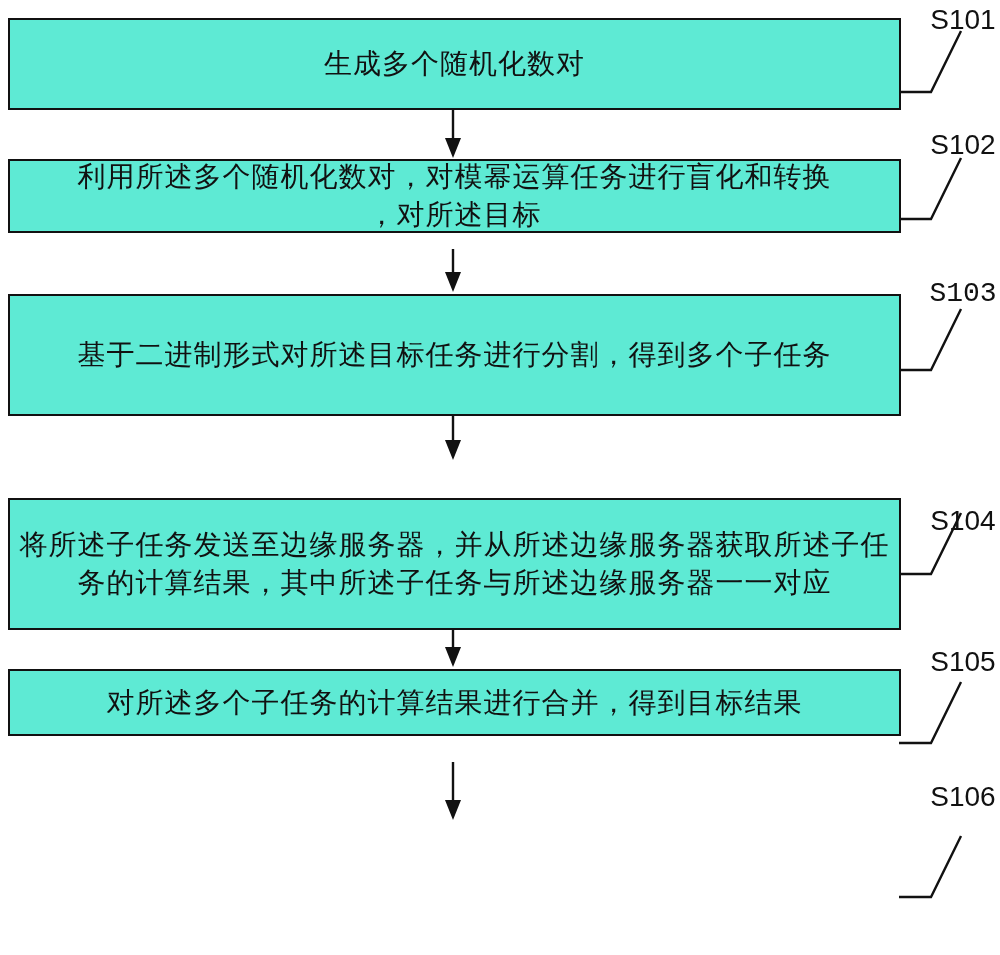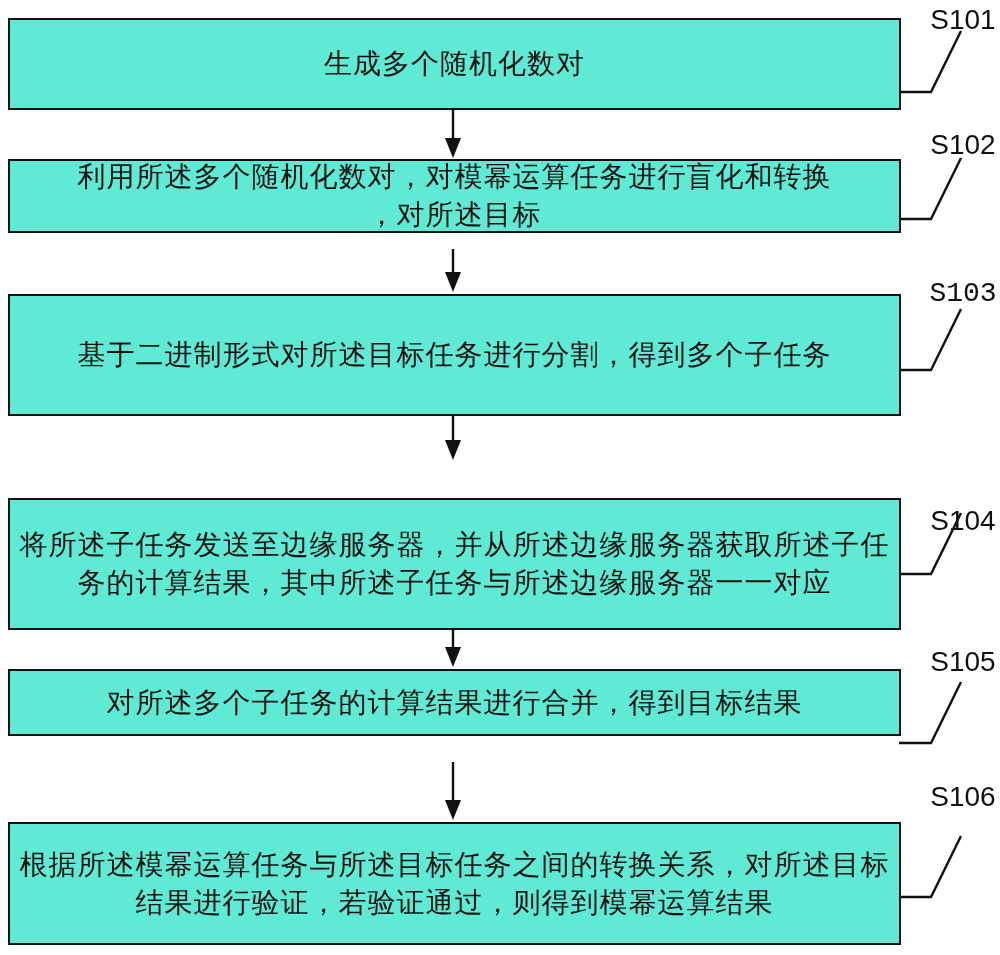--- a/index.html
+++ b/index.html
@@ -119,24 +119,20 @@
 
   <div class="step-box b4">
     <div class="line">将所述子任务发送至边缘服务器，并从所述边缘服务器获取所述子任</div>
     <div class="line">务的计算结果，其中所述子任务与所述边缘服务器一一对应</div>
   </div>
 
   <div class="step-box b5">
     <div class="line">对所述多个子任务的计算结果进行合并，得到目标结果</div>
   </div>
 
-  <div class="step-box b6">
-    <div class="line">根据所述模幂运算任务与所述目标任务之间的转换关系，对所述目标</div>
-    <div class="line">结果进行验证，若验证通过，则得到模幂运算结果</div>
-  </div>
 
   <div class="step-label l1">S101</div>
   <div class="step-label l2">S102</div>
   <div class="step-label l3">S103</div>
   <div class="step-label l4">S104</div>
   <div class="step-label l5">S105</div>
   <div class="step-label l6">S106</div>
 
 </div>
 

